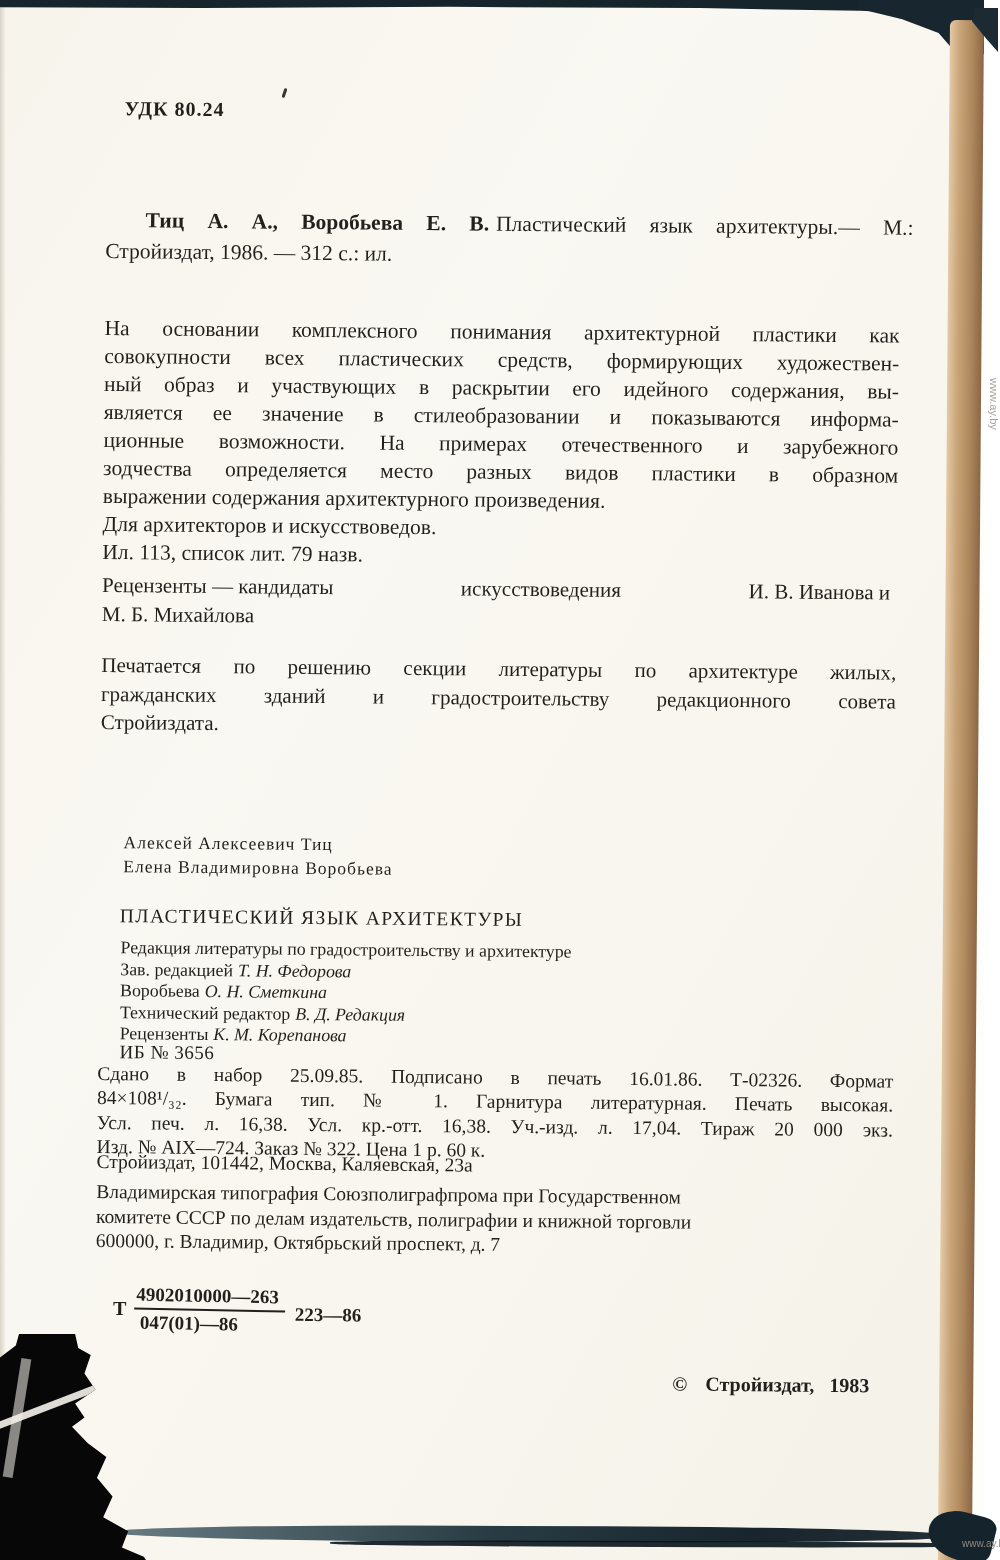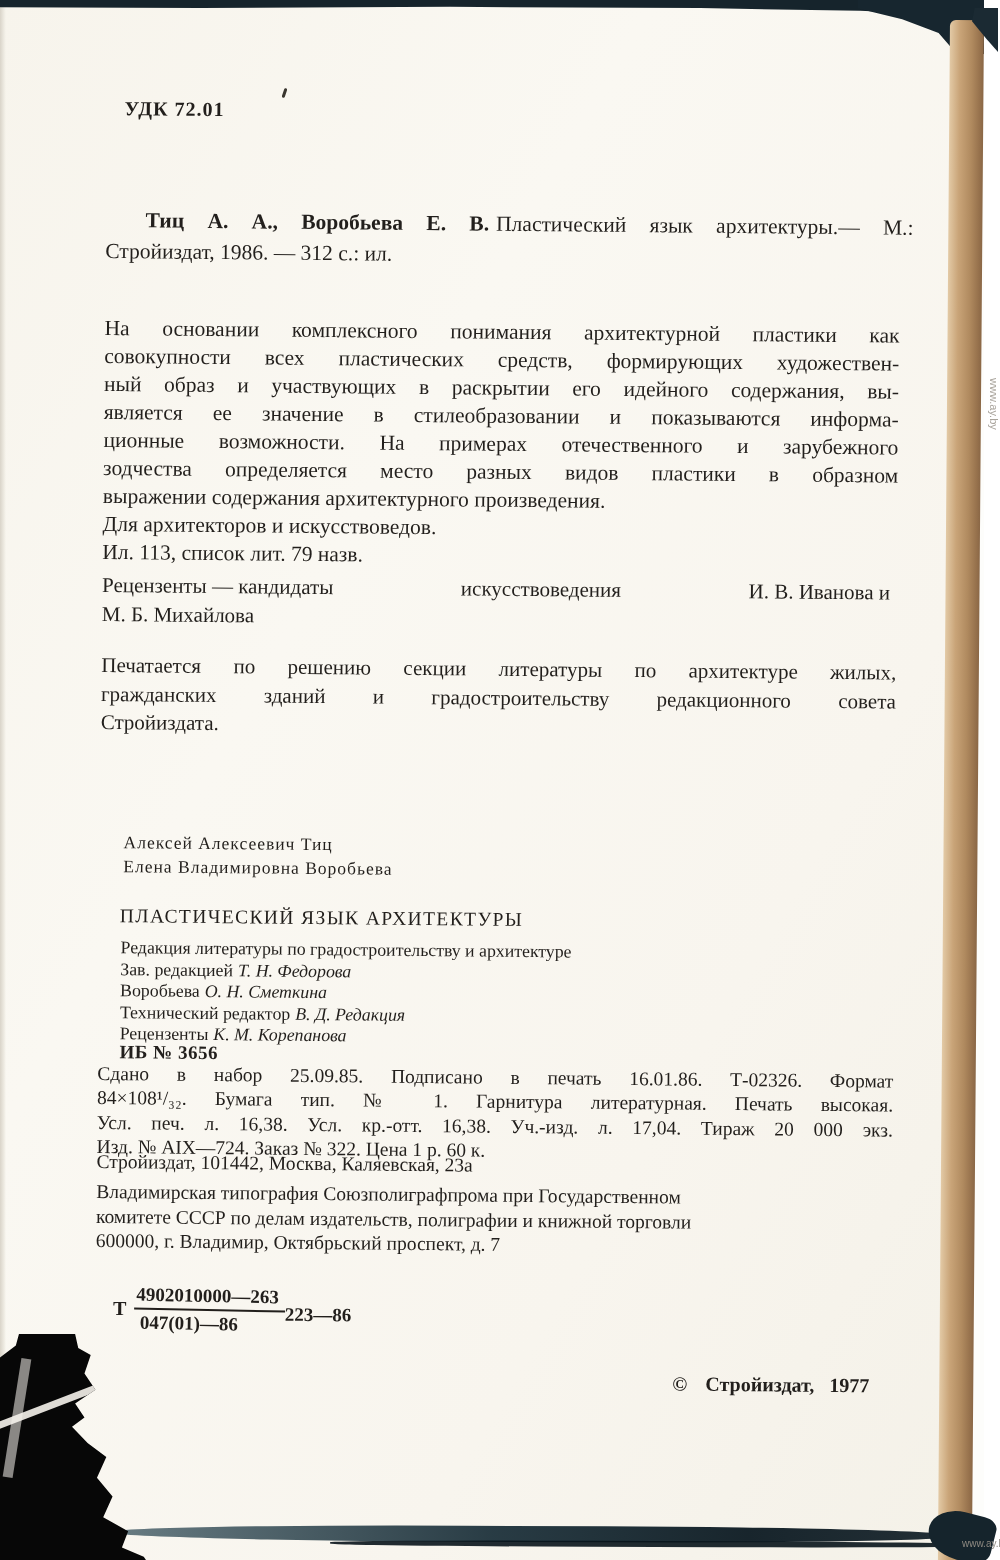--- a/index.html
+++ b/index.html
@@ -57,30 +57,30 @@
   .bib .l1{text-indent:40px;}
   .bib .l1 .rest{margin-left:7px;}
   .annotation{left:100px;top:313px;width:795px;font-size:21.5px;line-height:28px;}
   .reviewers{left:100px;top:570px;width:788px;font-size:21px;line-height:29px;}
   .reviewers .row{display:flex;justify-content:space-between;}
   .approval{left:100px;top:650px;width:795px;font-size:21px;line-height:28.6px;}
   .authors-full{left:124px;top:829px;font-size:17.5px;line-height:24px;letter-spacing:1px;}
   .book-title{left:121px;top:904px;font-size:19.5px;letter-spacing:1.4px;}
   .credits{left:122px;top:936px;font-size:17.8px;line-height:21.6px;}
   .credits .it{margin-left:5px;}
-  .ib{left:122px;top:1040px;font-size:19px;font-weight:bold;letter-spacing:.5px;}
+  .ib{left:122px;top:1040px;font-size:19px;font-weight:normal;letter-spacing:.5px;}
   .imprint{left:100px;top:1061px;width:796px;font-size:19.5px;line-height:24.3px;}
   .pub-address{left:100px;top:1150px;font-size:19.5px;}
   .printer{left:100px;top:1179px;width:760px;font-size:19.5px;line-height:24.5px;}
   .catalog{left:118px;top:1283px;font-size:19px;font-weight:bold;}
   .catalog .pfx{display:inline-block;vertical-align:14px;margin-right:8px;font-size:20px;}
   .catalog .frac{display:inline-block;text-align:left;transform:rotate(0.6deg);}
   .catalog .num{display:block;padding:0 6px 2px 2px;border-bottom:2.5px solid #221f1c;}
   .catalog .den{display:block;padding:2px 2px 0 6px;}
-  .catalog .sfx{display:inline-block;vertical-align:10px;margin-left:0;}
+  .catalog .sfx{display:inline-block;vertical-align:10px;margin-left:10px;}
   .copyright{left:678px;top:1366px;font-size:20px;font-weight:bold;word-spacing:10px;}
   .copyright .sym{margin-right:18px;}
   .wm-side{position:absolute;left:988px;top:378px;writing-mode:vertical-rl;
     font-family:"Liberation Sans",sans-serif;font-size:11px;color:#a9a49c;}
   .wm-corner{position:absolute;left:962px;top:1538px;
     font-family:"Liberation Sans",sans-serif;font-size:10px;color:#8f8a82;}
 </style>
 </head>
 <body>
 
@@ -97,21 +97,21 @@
   <div class="bottom-stripe2"></div>
   <div class="corner-blob-bottom"></div>
   <div class="black-object">
     <div class="streak1"></div>
     <div class="streak2"></div>
   </div>
   <div class="speck"></div>
 
   <div class="text-layer">
 
-    <div class="blk udk">УДК 72.01</div>
+    <div class="blk udk">УДК 80.24</div>
 
     <div class="blk bib">
       <span class="line l1 jl"><span class="b">Тиц А. А., Воробьева Е. В.</span><span class="rest">Пластический язык архитектуры.— М.:</span></span>
       <span class="line">Стройиздат, 1986. — 312 с.: ил.</span>
     </div>
 
     <div class="blk annotation">
       <span class="line jl">На основании комплексного понимания архитектурной пластики как</span>
       <span class="line jl">совокупности всех пластических средств, формирующих художествен-</span>
       <span class="line jl">ный образ и участвующих в раскрытии его идейного содержания, вы-</span>
@@ -168,21 +168,21 @@
       <span class="line">Владимирская типография Союзполиграфпрома при Государственном</span>
       <span class="line">комитете СССР по делам издательств, полиграфии и книжной торговли</span>
       <span class="line">600000, г. Владимир, Октябрьский проспект, д. 7</span>
     </div>
 
     <div class="blk catalog">
       <span class="pfx">Т</span><span class="frac"><span class="num">4902010000—263</span><span class="den">047(01)—86</span></span><span class="sfx">223—86</span>
     </div>
 
     <div class="blk copyright">
-      <span class="sym">©</span><span>Стройиздат,</span> <span>1977</span>
+      <span class="sym">©</span><span>Стройиздат,</span> <span>1983</span>
     </div>
 
   </div>
 
   <div class="wm-side">www.ay.by</div>
   <div class="wm-corner">www.ay.by</div>
 
 </div>
 
 </body></html>

